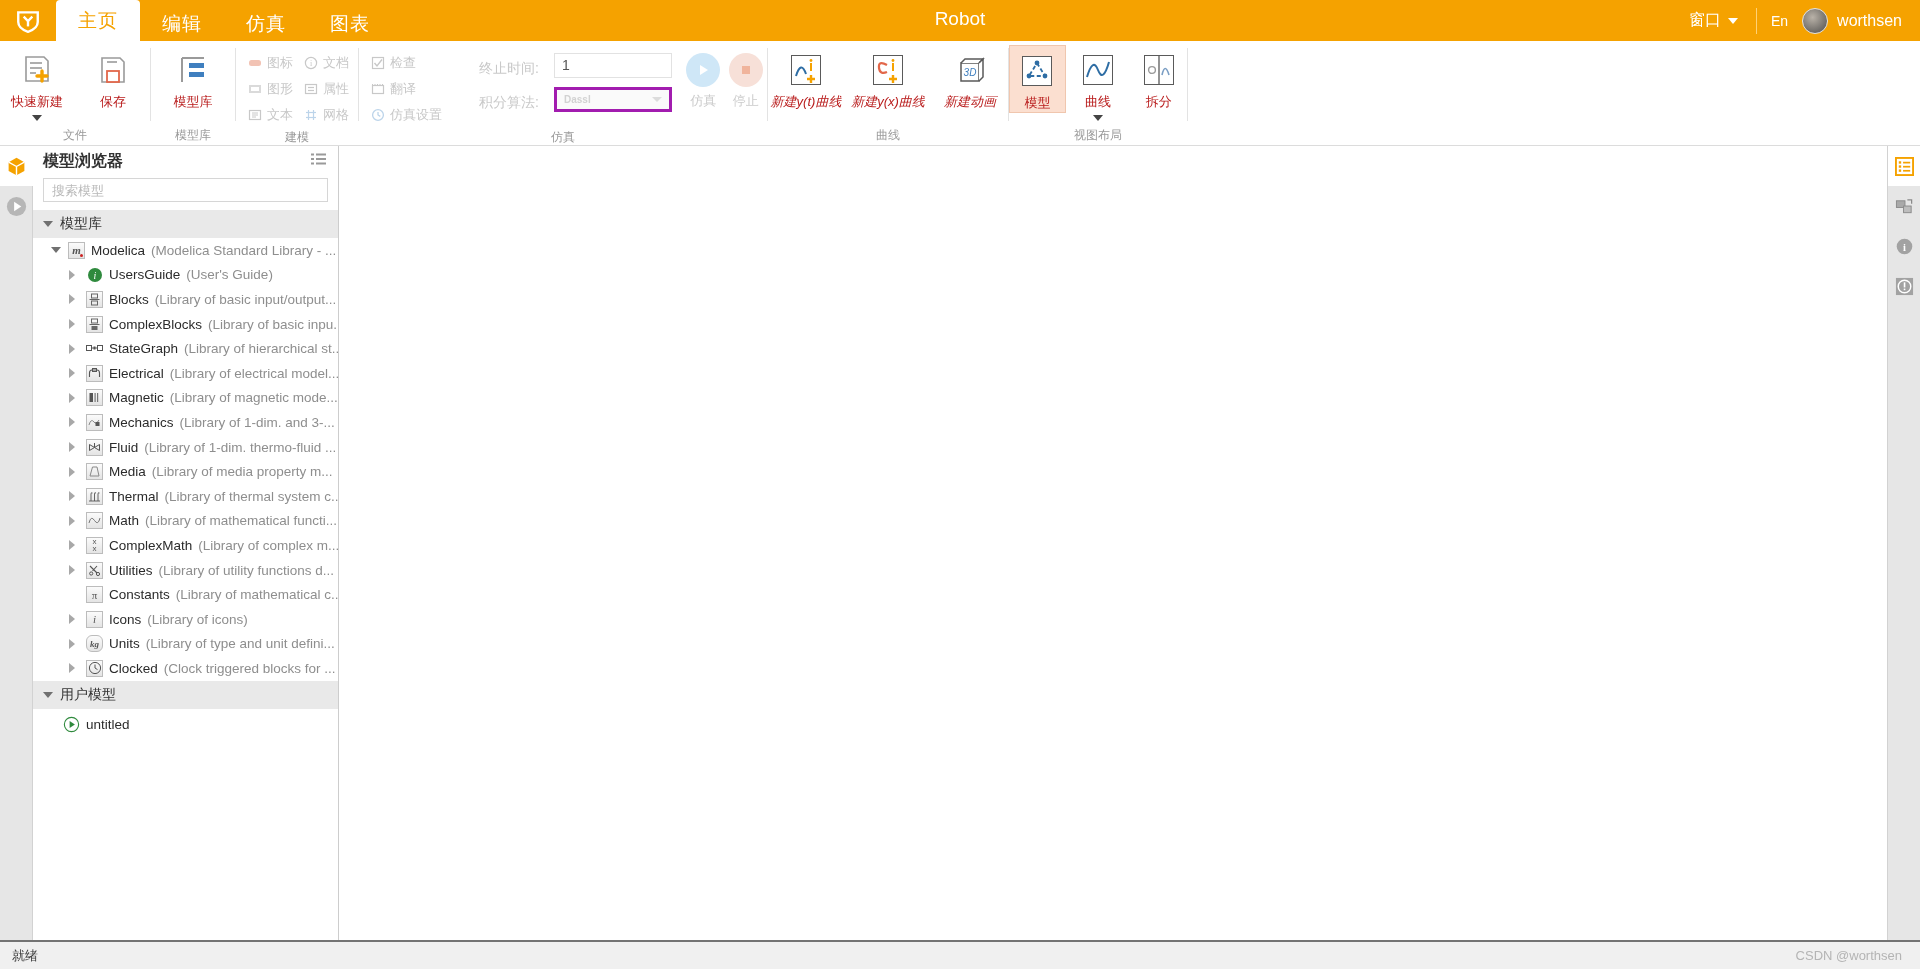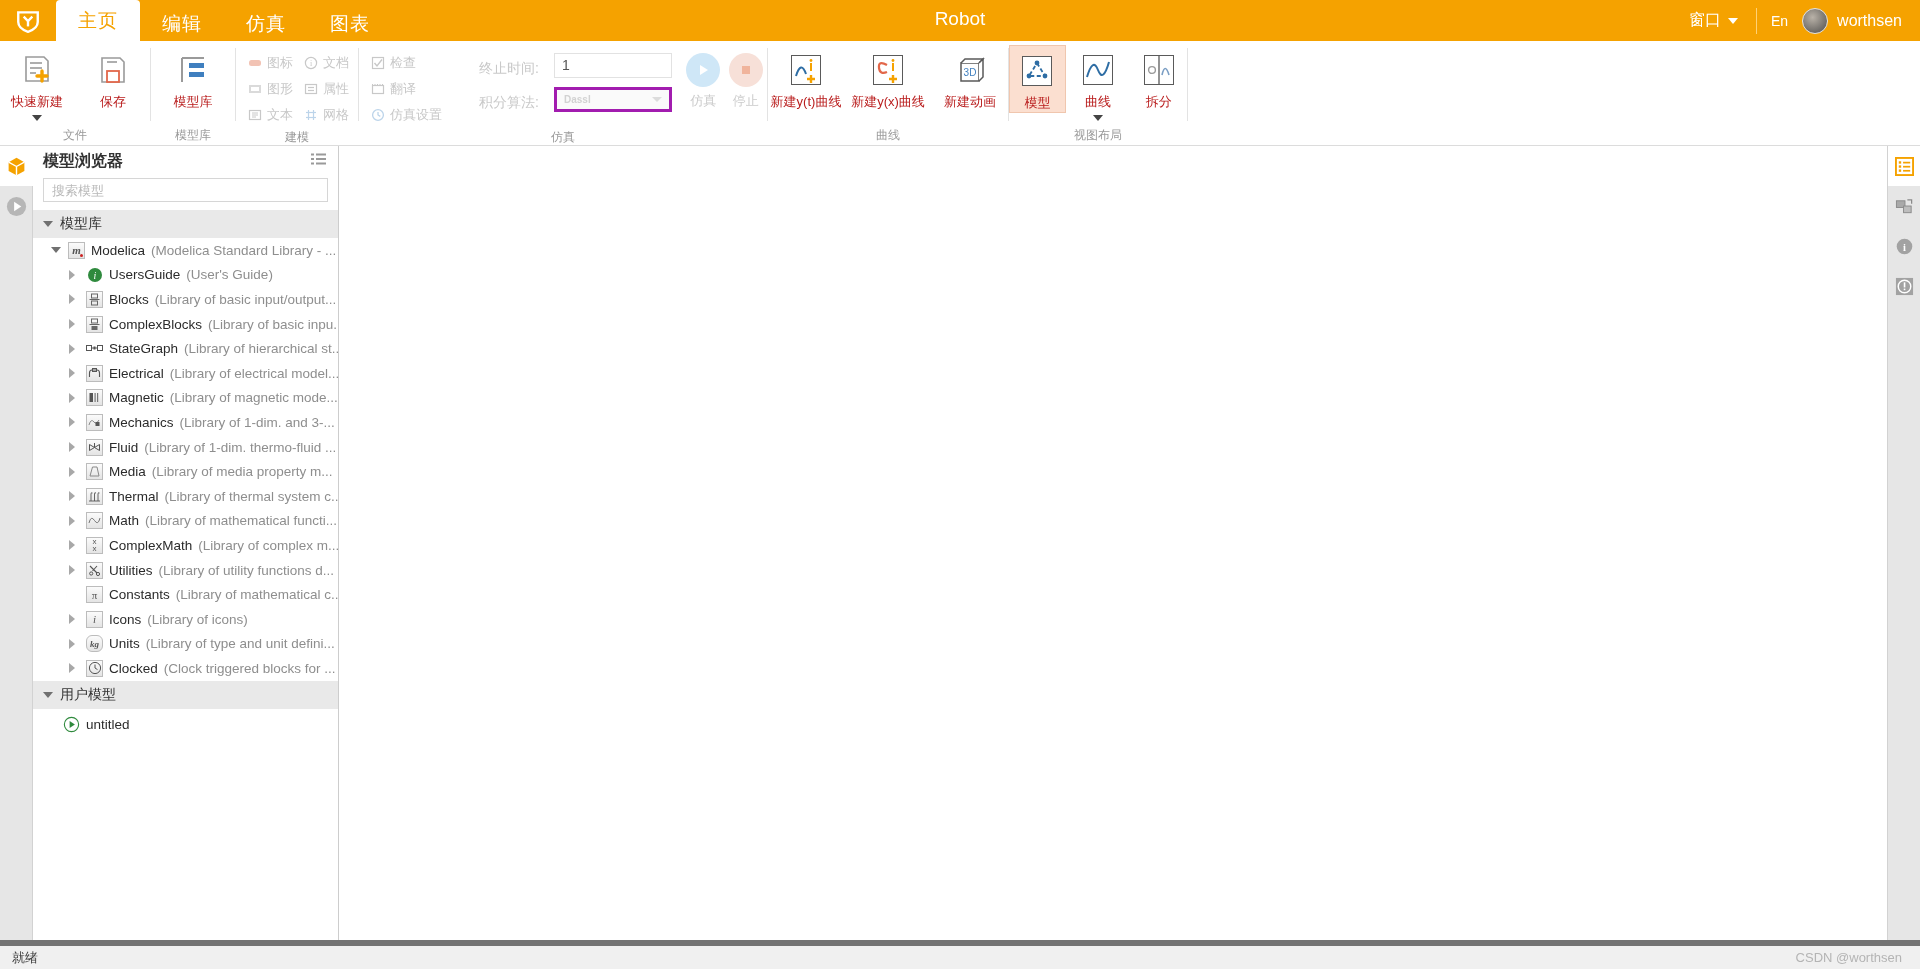--- a/index.html
+++ b/index.html
@@ -69,21 +69,21 @@
     line-height: 20px;
   }
   .rsep { width: 1px; background: #e3e3e3; margin: 7px 0 24px 0; }
 
   .bigbtn {
     width: 62px; display: flex; flex-direction: column; align-items: center;
     padding-top: 5px; cursor: pointer; text-align: center;
   }
   .bigbtn .ico { height: 40px; display: flex; align-items: center; justify-content: center; }
   .bigbtn .lbl { font-size: 13px; color: #b91c1c; margin-top: 3px; white-space: nowrap; }
-  .bigbtn.wide { width: 78px; }
+  .bigbtn.wide { width: 78px; font-style: italic; }
   .bigbtn .arrow {
     width: 0; height: 0; border-left: 5px solid transparent;
     border-right: 5px solid transparent; border-top: 6px solid #444;
     margin-top: 4px;
   }
   .bigbtn.selected { background: #fbdfd0; border: 1px solid #f0c6ae; }
 
   .smallgrid { display: flex; flex-direction: column; padding: 6px 6px 0 6px; gap: 2px; }
   .smallrow { display: flex; }
   .smallbtn {
@@ -190,21 +190,21 @@
     background: #ffffff;
   }
   
   .rightrail {
     position: absolute; top: 146px; right: 0; width: 33px; bottom: 29px;
     background: #e6e6e6; border-left: 1px solid #d2d2d2;
   }
   
   .statusbar {
     position: absolute; bottom: 0; left: 0; width: 1920px; height: 29px;
-    background: #f0f0f0; border-top: 6px solid #737373;
+    background: #f0f0f0; border-top: 2px solid #737373;
     display: flex; align-items: center; justify-content: space-between;
     padding: 0 18px 0 12px;
   }
   .status-text { font-size: 13px; color: #3b3b3b; }
   .watermark { font-size: 13px; color: #b4b4b4; }
 </style>
 </head>
 <body>
 
 <div class="titlebar">

